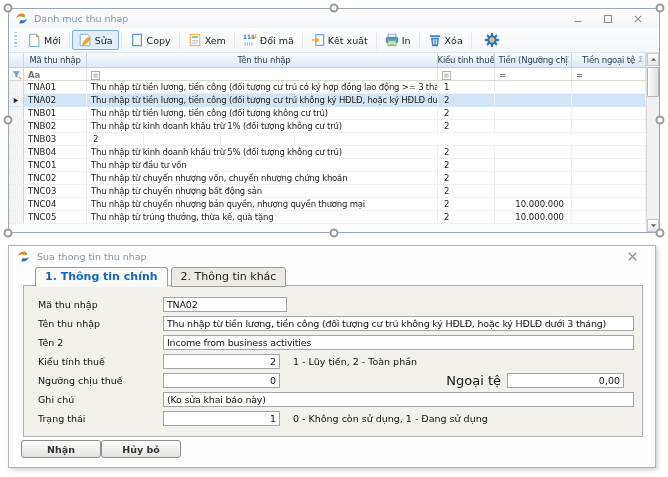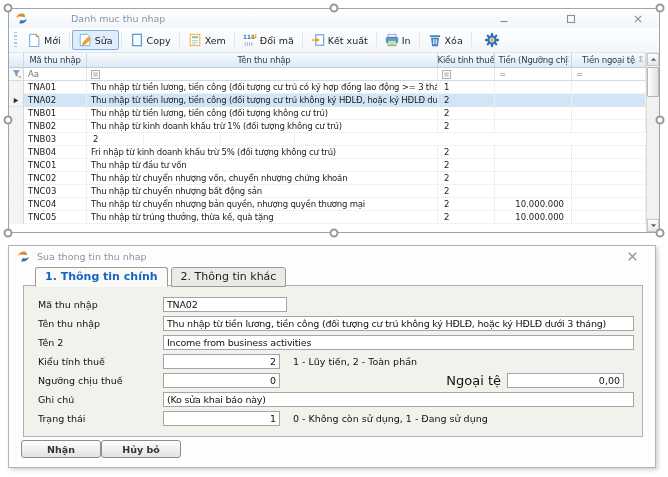--- a/index.html
+++ b/index.html
@@ -4,40 +4,40 @@
 <style>
   html,body{margin:0;padding:0;background:#fff;}
   body{width:668px;height:477px;position:relative;font-family:"DejaVu Sans","Liberation Sans",sans-serif;overflow:hidden;}
   *{box-sizing:border-box;}
 
   
   .handle{position:absolute;width:9px;height:9px;background:#fff;border:2px solid #9a9a9a;border-radius:50%;transform:translate(-50%,-50%);z-index:30;}
 
   
   .mw{position:absolute;left:8px;top:8px;width:652px;height:225px;background:#fff;border:1px solid #9aa7b3;z-index:5;}
-  .tb{height:19px;display:flex;align-items:center;padding:0 6px;background:linear-gradient(#fdfefe,#f2f6fa);gap:37px;}
+  .tb{height:19px;display:flex;align-items:center;padding:0 6px;background:linear-gradient(#fdfefe,#f2f6fa);}
   .tb .logo{width:13px;height:13px;margin-right:6px;flex:none;}
   .tb-title{font-size:9.5px;color:#8795a3;flex:1;white-space:nowrap;}
   .winbtn{width:30px;height:16px;display:flex;align-items:center;justify-content:center;cursor:default;}
 
   .toolbar{height:25px;display:flex;align-items:center;padding:0 4px;background:linear-gradient(#fcfdfe,#f4f7fa);border-bottom:1px solid #dfe5eb;}
   .grip{width:3px;height:17px;margin:0 4px 0 1px;background:repeating-linear-gradient(to bottom,#b7c4d1 0 1.5px,transparent 1.5px 3.5px);}
   .tbtn{display:flex;align-items:center;gap:3px;padding:2px 5px;font-size:9.5px;color:#222;border:1px solid transparent;border-radius:2px;white-space:nowrap;}
   .tbtn svg{flex:none;}
   .tbtn.active{border:1px solid #7fb0e2;background:#e0eefb;}
   .tsep{width:1px;height:17px;background:#e7e7e7;margin:0 2px;}
 
   
   .grid{position:absolute;left:0;top:44px;right:0;bottom:0;display:flex;font-size:8.5px;color:#222;}
   .gmain{flex:1;overflow:hidden;}
   .ghead{display:flex;height:15px;background:linear-gradient(#f8fbfd,#dde9f4);border-bottom:1px solid #bccfe1;color:#2b3e52;}
   .ghead .cell{display:flex;align-items:center;justify-content:center;border-right:1px solid #c8d7e6;position:relative;overflow:hidden;white-space:nowrap;letter-spacing:-0.2px;}
   .sum{position:absolute;right:2px;top:2px;font-size:7.5px;color:#8a97a5;}
   .gfilter{display:flex;height:13px;background:#fff;border-bottom:1px solid #d9d9d9;}
-  .gfilter .cell{display:flex;align-items:center;border-right:1px solid #e6e6e6;padding-left:4px;color:#777;overflow:hidden;}
+  .gfilter .cell{display:flex;align-items:flex-end;border-right:1px solid #e6e6e6;padding-left:4px;color:#777;overflow:hidden;font-weight:bold;}
   .grow{display:flex;height:13px;border-bottom:1px dotted #e4e4e4;background:#fff;}
   .grow .cell{display:flex;align-items:center;border-right:1px solid #efefef;overflow:hidden;white-space:nowrap;}
   .grow.selected{background:#d2e5f7;}
   .c-ind{width:15px;flex:none;background:#f4f4f4;border-right:1px solid #d6d6d6 !important;justify-content:center;}
   .ghead .c-ind{background:linear-gradient(#f8fbfd,#dde9f4);}
   .gfilter .c-ind{background:#f7f7f7;padding-left:2px;}
   .c-code{width:63px;flex:none;padding-left:4px;}
   .c-name{flex:1;padding-left:4px;letter-spacing:-0.2px;}
   .c-type{width:57px;flex:none;padding-left:6px;}
   .c-thr{width:77px;flex:none;justify-content:flex-end;padding-right:7px;}
@@ -272,21 +272,21 @@
       <div class="grow">
         <div class="cell c-ind"></div>
         <div class="cell c-code">TNB03</div>
         <div class="cell c-type">2</div>
         <div class="cell c-thr"></div>
         <div class="cell c-for"></div>
       </div>
       <div class="grow">
         <div class="cell c-ind"></div>
         <div class="cell c-code">TNB04</div>
-        <div class="cell c-name">Fri nhập từ kinh doanh khấu trừ 5% (đối tượng không cư trú)</div>
+        <div class="cell c-name">Thu nhập từ kinh doanh khấu trừ 5% (đối tượng không cư trú)</div>
         <div class="cell c-type">2</div>
         <div class="cell c-thr"></div>
         <div class="cell c-for"></div>
       </div>
       <div class="grow">
         <div class="cell c-ind"></div>
         <div class="cell c-code">TNC01</div>
         <div class="cell c-name">Thu nhập từ đầu tư vốn</div>
         <div class="cell c-type">2</div>
         <div class="cell c-thr"></div>

